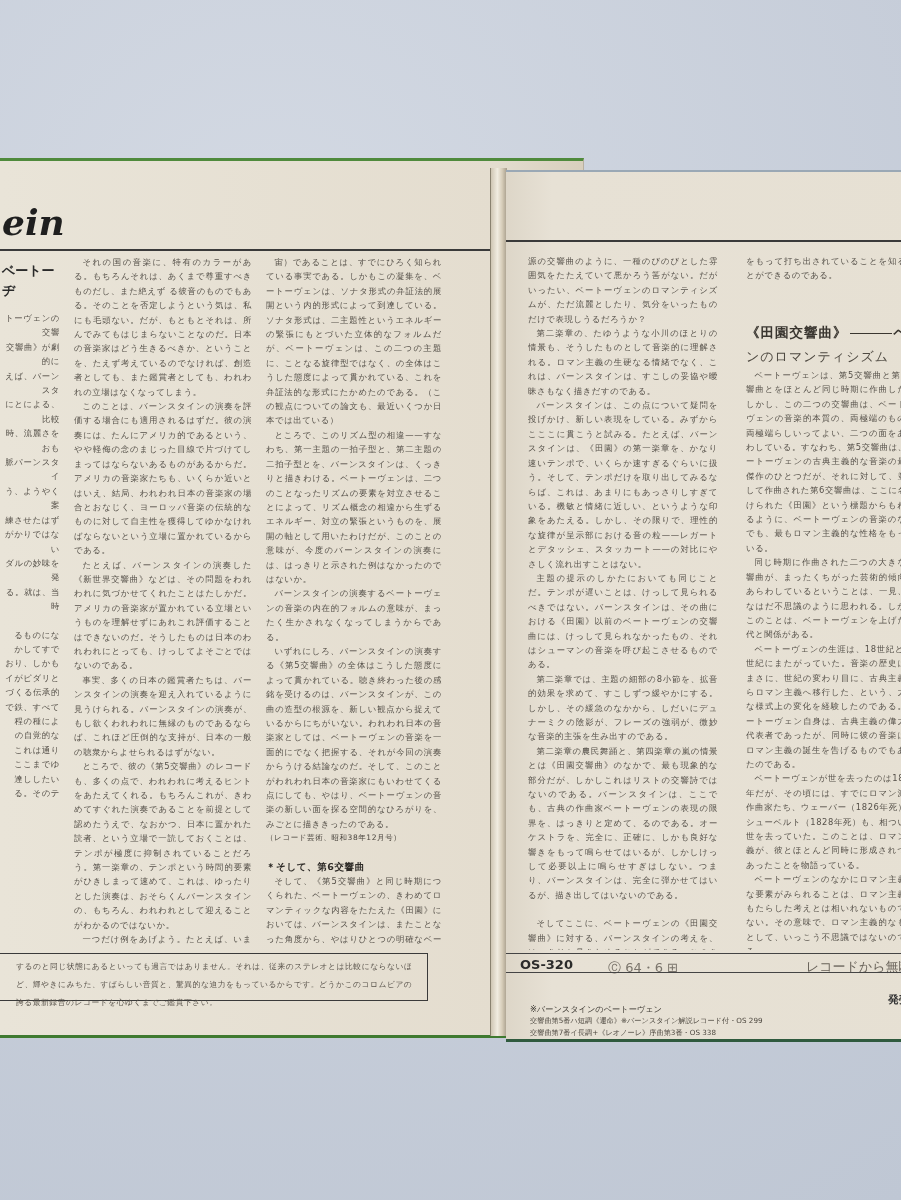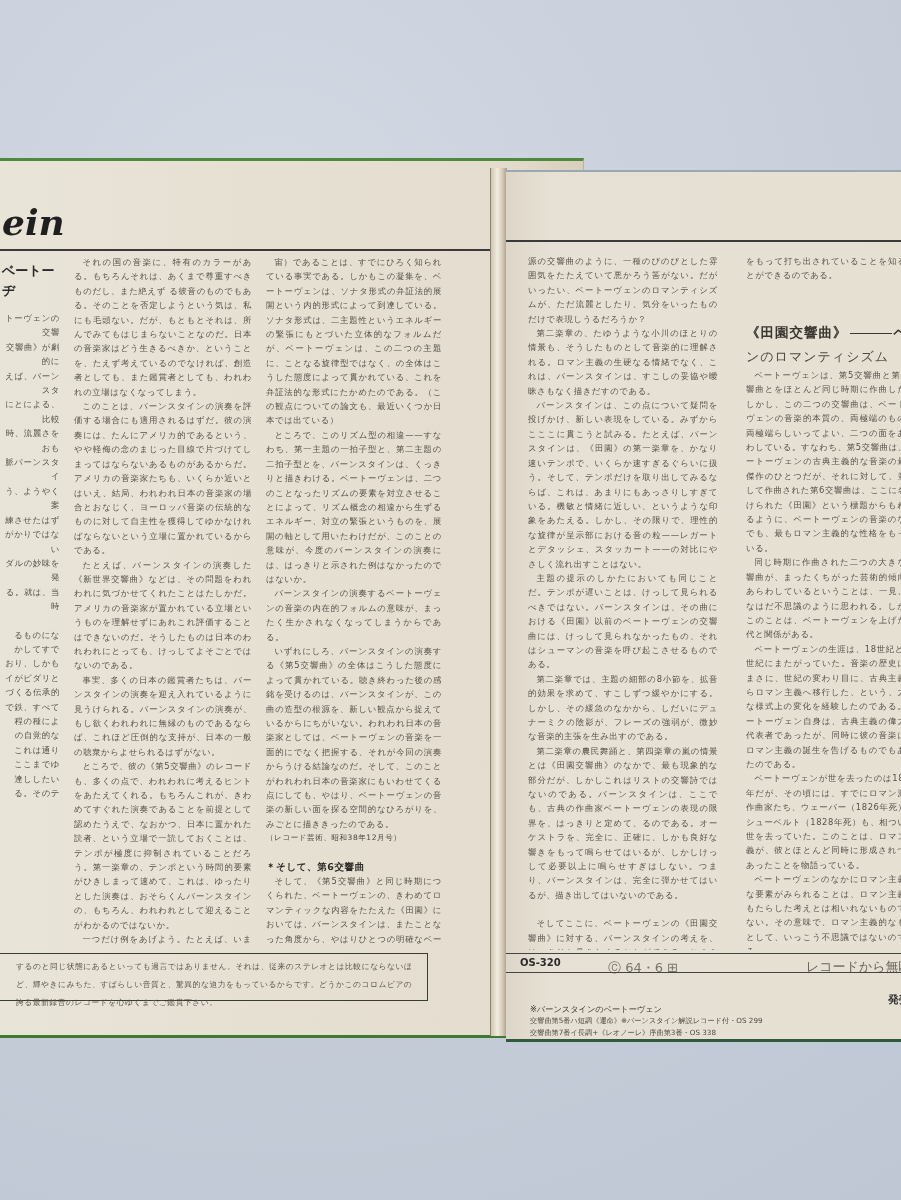--- a/index.html
+++ b/index.html
@@ -57,21 +57,21 @@
   }
   .rh-heading {
     position:absolute; left:240px; top:152px; font-size:13.5px; font-weight:bold;
     color:#3a3630; letter-spacing:1px; white-space:nowrap;
   }
   .rh-dash { display:inline-block; width:42px; height:1px; background:#3a3630; vertical-align:middle; margin:0 2px; }
   .rh-sub {
     position:absolute; left:240px; top:176px; font-size:13px; color:#4f4a42; letter-spacing:1px; white-space:nowrap;
   }
   .catalog {
-    position:absolute; left:14px; top:785px; font-size:10px; font-weight:bold; color:#2b2b2b;
+    position:absolute; left:14px; top:785px; font-size:13px; font-weight:bold; color:#2b2b2b;
   }
   .catalog-mark { position:absolute; left:102px; top:787px; font-size:13px; color:#7b756c; }
   .foot-rule1 { position:absolute; left:0; top:781px; width:395px; height:1px; background:#444; }
   .foot-rule2 { position:absolute; left:0; top:800px; width:395px; height:1px; background:#444; }
   .foot-right { position:absolute; left:300px; top:786px; font-size:13px; color:#6b655c; white-space:nowrap; }
   .foot-list { position:absolute; left:24px; top:831px; font-size:7.2px; line-height:12px; color:#4c473f; }
   .foot-list .t { font-size:8.2px; color:#3b3731; }
   .foot-hatsu { position:absolute; left:382px; top:820px; font-size:11px; font-weight:bold; color:#333; white-space:nowrap; }
 </style>
 </head>

